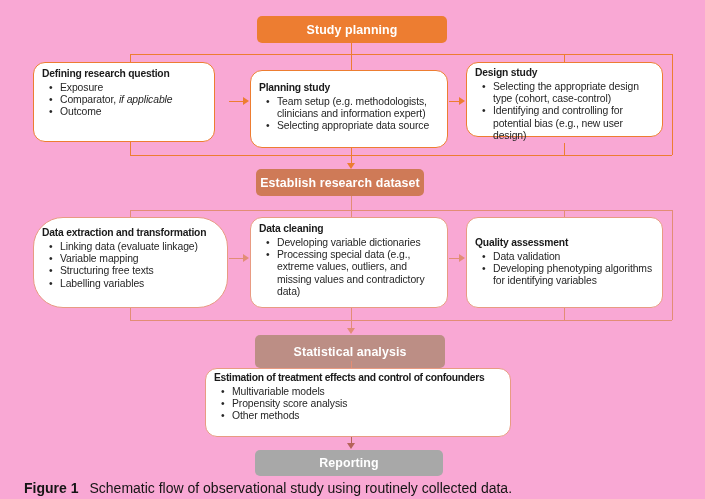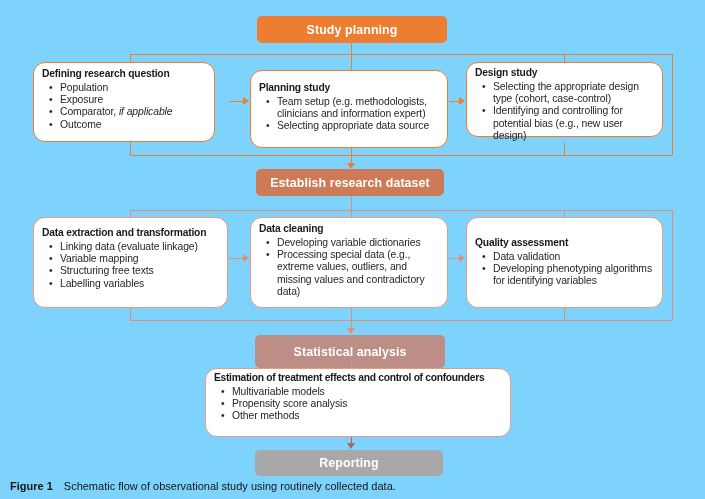--- a/index.html
+++ b/index.html
@@ -1,16 +1,16 @@
 <!DOCTYPE html>
 <html><head>
 <meta charset="utf-8">
 <style>
   html,body{margin:0;padding:0;background:#fff;}
-  .stage{position:relative;width:705px;height:499px;background:#7dd3fc;
+  .stage{position:relative;width:705px;height:499px;background:#f9a8d4;
          font-family:"Liberation Sans",sans-serif;overflow:hidden;}
 
   
   .banner{position:absolute;display:flex;align-items:center;justify-content:center;
           color:#fff;font-weight:bold;font-size:12.4px;border-radius:5px;letter-spacing:0.1px;}
   .bn1{background:#ED7D31;}
   .bn2{background:#CF7A57;}
   .bn3{background:#BC8E85;}
   .bn4{background:#A8A8A8;align-items:center;}
 
@@ -31,65 +31,64 @@
   .c1{background:#ED7D31;}
   .c2{background:#E28D75;}
   .c3{background:#B5635A;}
   .tri{position:absolute;width:0;height:0;}
   .tri.down{border-left:4px solid transparent;border-right:4px solid transparent;border-top:6px solid #ED7D31;}
   .tri.right{border-top:4px solid transparent;border-bottom:4px solid transparent;border-left:6px solid #ED7D31;}
   .down.tc2{border-top-color:#E28D75;} .right.tc2{border-left-color:#E28D75;}
   .down.tc3{border-top-color:#B5635A;}
 
   
-  .caption{position:absolute;left:10px;top:480px;font-size:11px;color:#151515;}
+  .caption{position:absolute;left:24px;top:480px;font-size:14px;color:#151515;}
   .caption .lbl{font-weight:bold;margin-right:11px;}
 </style>
 </head>
 <body>
 
 <div class="stage">
 
   <div class="banner bn1" style="left: 257px; top: 16px; width: 190px; height: 27px; background: rgb(237, 125, 49);">
     <span>Study planning</span>
   </div>
 
-  <div class="banner bn2" style="left: 256px; top: 169px; width: 188px; height: 27px; background: rgb(207, 122, 87);">
+  <div class="banner bn2" style="left: 256px; top: 169px; width: 168px; height: 27px; background: rgb(207, 122, 87);">
     <span>Establish research dataset</span>
   </div>
 
   <div class="banner bn3" style="left: 255px; top: 335px; width: 190px; height: 33px; background: rgb(188, 142, 133);">
     <span>Statistical analysis</span>
   </div>
 
   <div class="banner bn4" style="left: 255px; top: 450px; width: 188px; height: 26px; background: rgb(168, 168, 168);">
     <span>Reporting</span>
   </div>
 
   <div class="fbox" style="left:33px;top:62px;width:182px;height:80px;padding-top:5px;">
     <div class="box-title">Defining research question</div>
-    <div class="bullet"><span>Population</span></div>
     <div class="bullet"><span>Exposure</span></div>
     <div class="bullet"><span>Comparator, </span><span class="it">if applicable</span></div>
     <div class="bullet"><span>Outcome</span></div>
   </div>
 
   <div class="fbox" style="left:250px;top:70px;width:198px;height:78px;padding-top:11px;">
     <div class="box-title">Planning study</div>
     <div class="bullet"><span>Team setup (e.g.  methodologists, clinicians and information expert)</span></div>
     <div class="bullet"><span>Selecting appropriate data source</span></div>
   </div>
 
   <div class="fbox" style="left:466px;top:62px;width:197px;height:75px;padding-top:4px;">
     <div class="box-title">Design study</div>
     <div class="bullet"><span>Selecting the appropriate design type (cohort, case-control)</span></div>
     <div class="bullet"><span>Identifying and controlling for potential bias (e.g., new user design)</span></div>
   </div>
 
-  <div class="fbox bo2" style="left:33px;top:217px;width:195px;height:91px;padding-top:9px;">
+  <div class="fbox bo2" style="left:33px;top:217px;width:195px;height:91px;padding-top:9px;border-radius:30px;">
     <div class="box-title">Data extraction and transformation</div>
     <div class="bullet"><span>Linking data (evaluate linkage)</span></div>
     <div class="bullet"><span>Variable mapping</span></div>
     <div class="bullet"><span>Structuring free texts</span></div>
     <div class="bullet"><span>Labelling variables</span></div>
   </div>
 
   <div class="fbox bo2" style="left:250px;top:217px;width:198px;height:91px;padding-top:5px;">
     <div class="box-title">Data cleaning</div>
     <div class="bullet"><span>Developing variable dictionaries</span></div>

